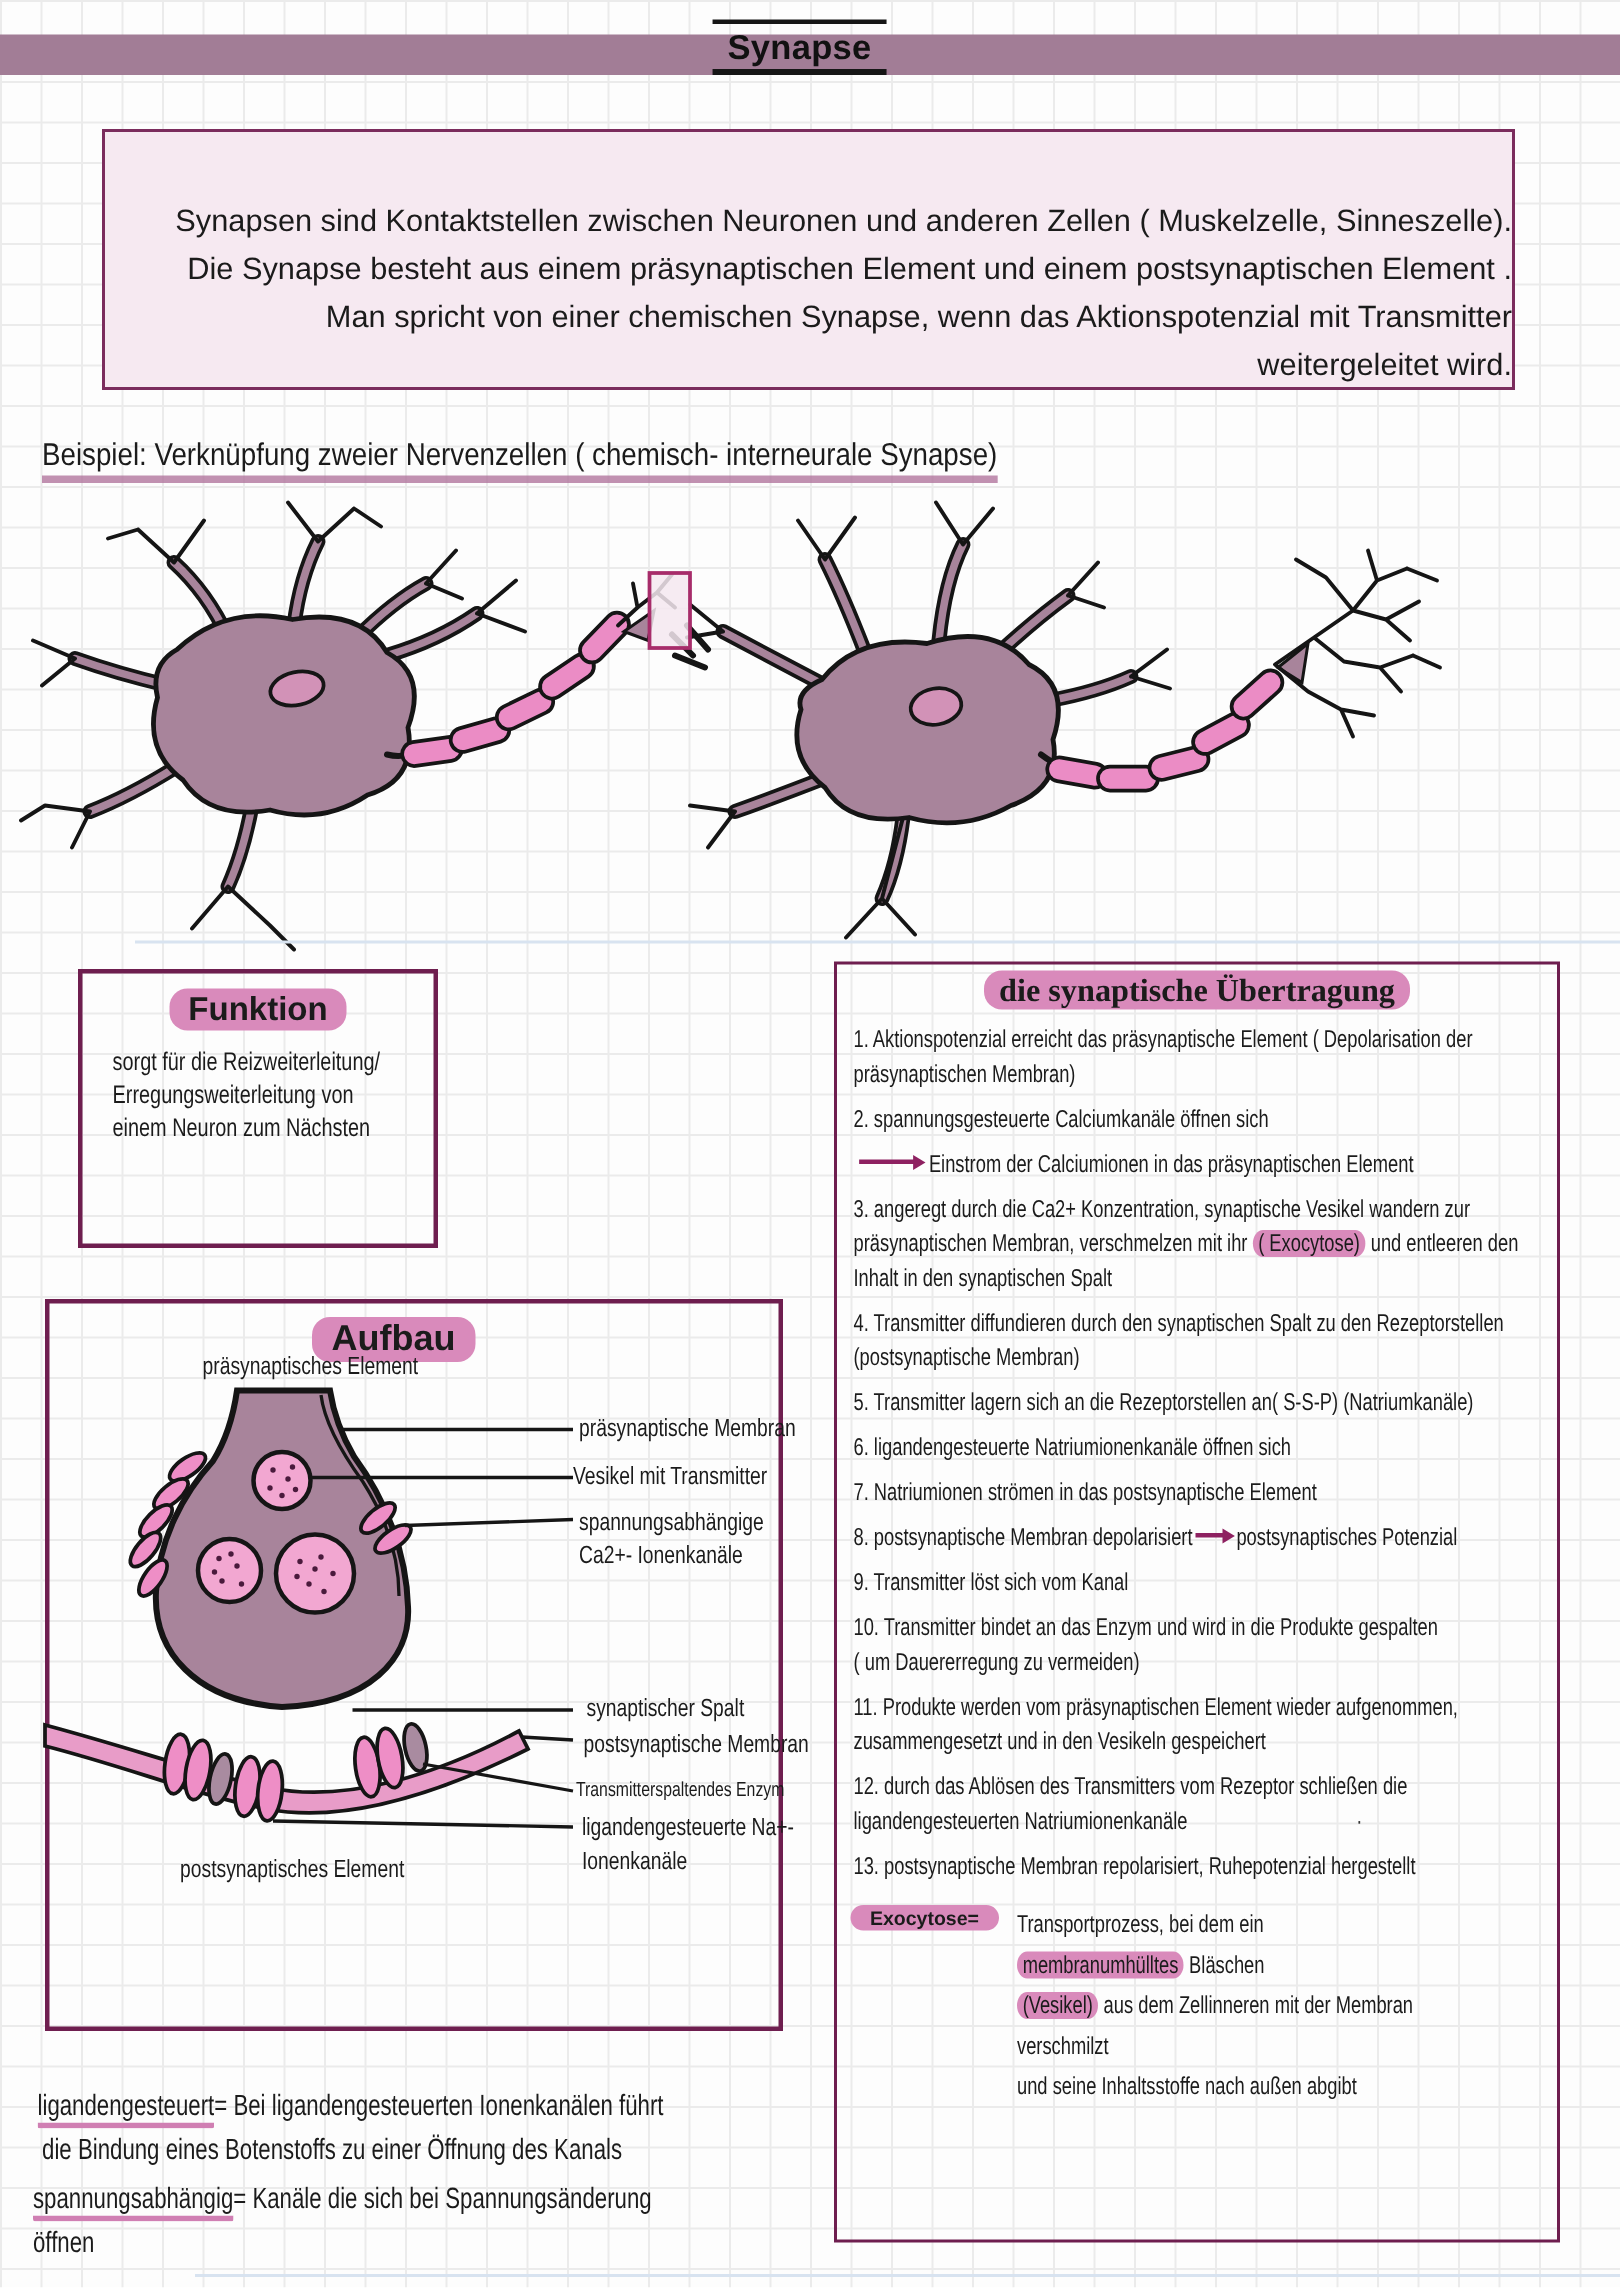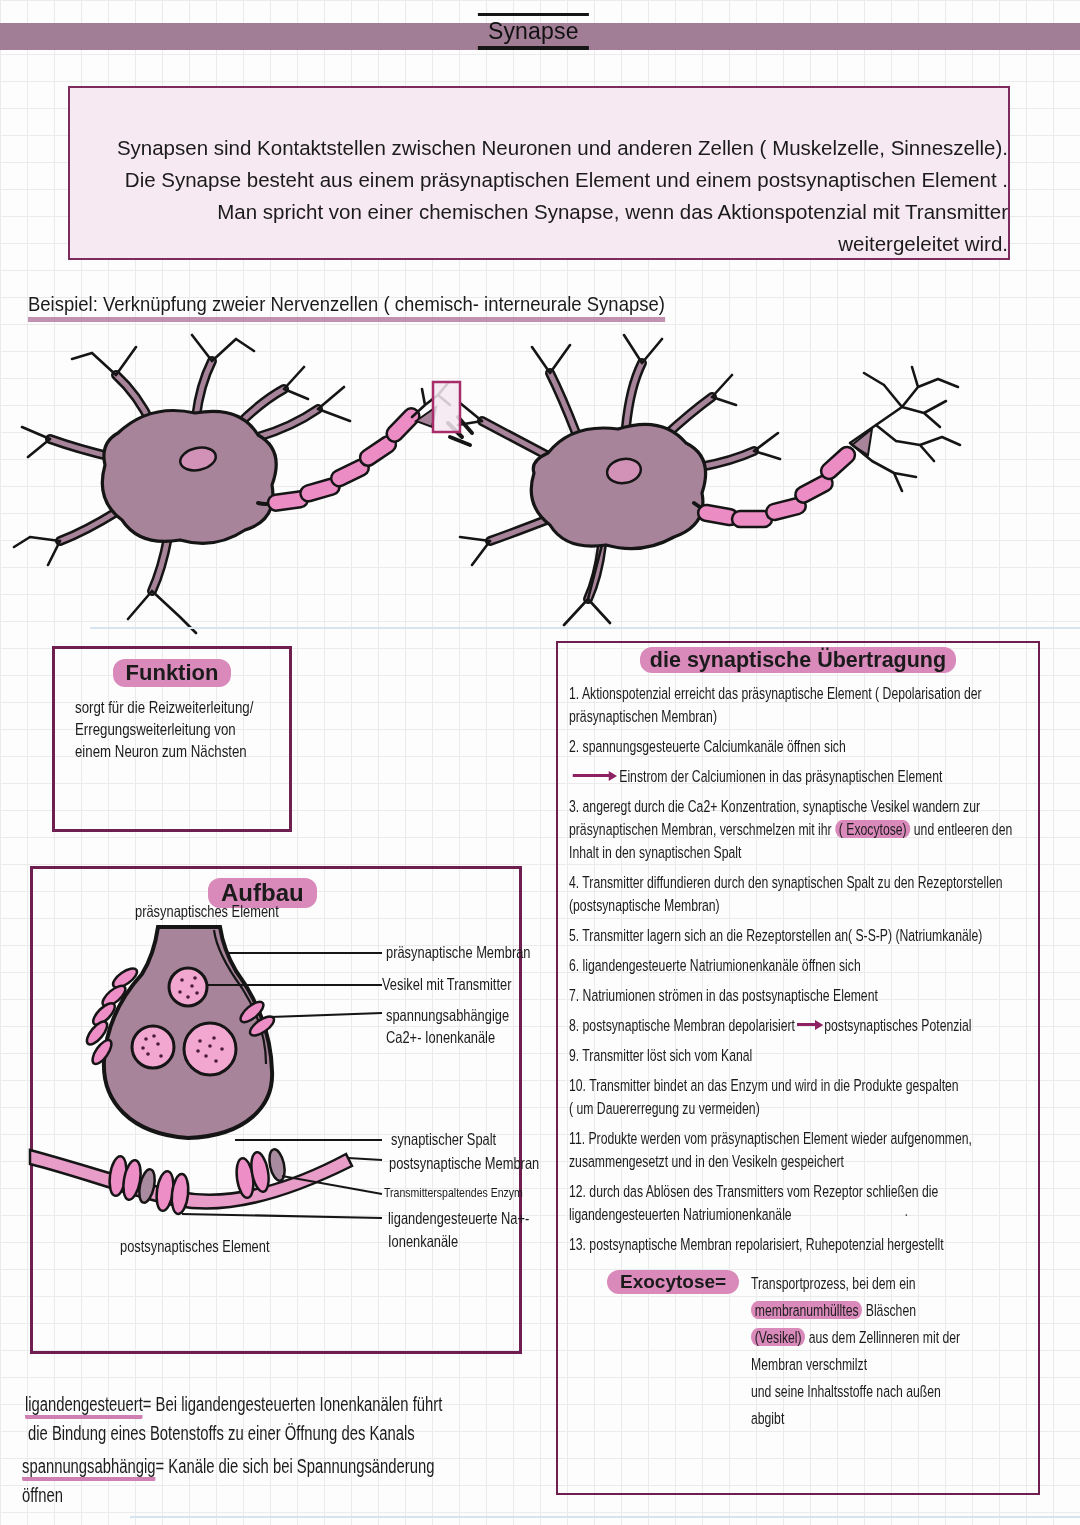--- a/index.html
+++ b/index.html
@@ -10,21 +10,21 @@
     background-image:
       linear-gradient(to right, #ebebeb 1px, transparent 1px),
       linear-gradient(to bottom, #ebebeb 1px, transparent 1px);
     background-size:27px 27px;
   }
   .abs{position:absolute;}
   
   .top-band{position:absolute;left:0;top:23px;width:1080px;height:27px;background:#a27d96;}
   .page-title{
     position:absolute;left:50%;top:13px;transform:translateX(-56%);
-    font-size:23px;font-weight:normal;color:#111;
+    font-size:23px;font-weight:bold;color:#111;
     border-top:3px solid #161616;border-bottom:4px solid #161616;
     padding:2px 10px 1px 10px;letter-spacing:.2px;
   }
   
   .intro-box{
     position:absolute;left:68px;top:86px;width:942px;height:174px;
     background:#f6e9f1;border:2.5px solid #7b2c5d;box-sizing:border-box;
   }
   .intro-text{position:absolute;left:30px;top:44px;font-size:20.5px;line-height:32px;white-space:pre-line;text-align:right;}
   
@@ -37,33 +37,33 @@
   .funktion-head{text-align:center;margin-top:10px;}
   .funktion-body{margin:10px 0 0 20px;font-size:17px;line-height:22px;white-space:pre-line;
     transform:scaleX(0.78);transform-origin:0 0;width:128%;}
   .aufbau-box{left:30px;top:866px;width:492px;height:488px;border-width:3.5px;}
   .ueber-box{left:556px;top:641px;width:484px;height:854px;border-width:2.5px;}
   .pill{background:#d98abb;border-radius:12px;padding:1px 13px;font-weight:bold;display:inline-block;}
   .pill.big{font-size:22px;}
   .aufbau-pill{position:absolute;left:175px;top:9px;font-size:24px;}
   
   .ueber-title{text-align:center;margin-top:5px;font-size:21.5px;font-weight:bold;}
-  .ueber-title .hl{border-radius:12px;padding:1px 10px;}
+  .ueber-title .hl{border-radius:12px;padding:1px 10px;font-family:Liberation Serif, serif;}
   .ueber-body{margin:9px 0 0 11px;width:133%;transform:scaleX(0.75);transform-origin:0 0;}
   .ueber-item{white-space:pre-line;font-size:16.3px;line-height:23px;margin-bottom:7px;}
   .ueber-item.indent{margin-left:2px;}
   .hl{background:#d98abb;border-radius:9px;padding:0 5px;}
   .arr{display:inline-block;vertical-align:middle;height:3px;background:#8e2161;position:relative;margin:0 12px 4px 3px;}
   .arr.long{width:50px;}
   .arr.short{width:26px;margin:0 10px 4px 3px;}
   .arr::after{content:"";position:absolute;right:-9px;top:50%;transform:translateY(-50%);
     width:0;height:0;border-left:11px solid #8e2161;border-top:5.5px solid transparent;border-bottom:5.5px solid transparent;}
   .stray{margin-left:150px;color:#333;}
   .exo-row{position:absolute;left:9px;top:627px;display:flex;gap:12px;width:468px;}
-  .exo-term{font-size:19px;align-self:flex-start;white-space:nowrap;margin-left:40px;}
+  .exo-term{font-size:13px;align-self:flex-start;white-space:nowrap;}
   .exo-text{font-size:16.3px;line-height:27px;white-space:pre-line;width:420px;
     transform:scaleX(0.75);transform-origin:0 0;}
   
   .alabel{position:absolute;font-size:16.5px;white-space:nowrap;transform:scaleX(0.78);transform-origin:0 0;}
   .alabel.small{font-size:13.5px;}
   
   .footnote{position:absolute;font-size:19.5px;line-height:29px;white-space:nowrap;
     transform:scaleX(0.76);transform-origin:0 0;}
   .fn-term{border-bottom:4px solid #d07fb3;border-radius:2px;}
   .blue-line{position:absolute;height:2px;background:#d8e3f0;}

